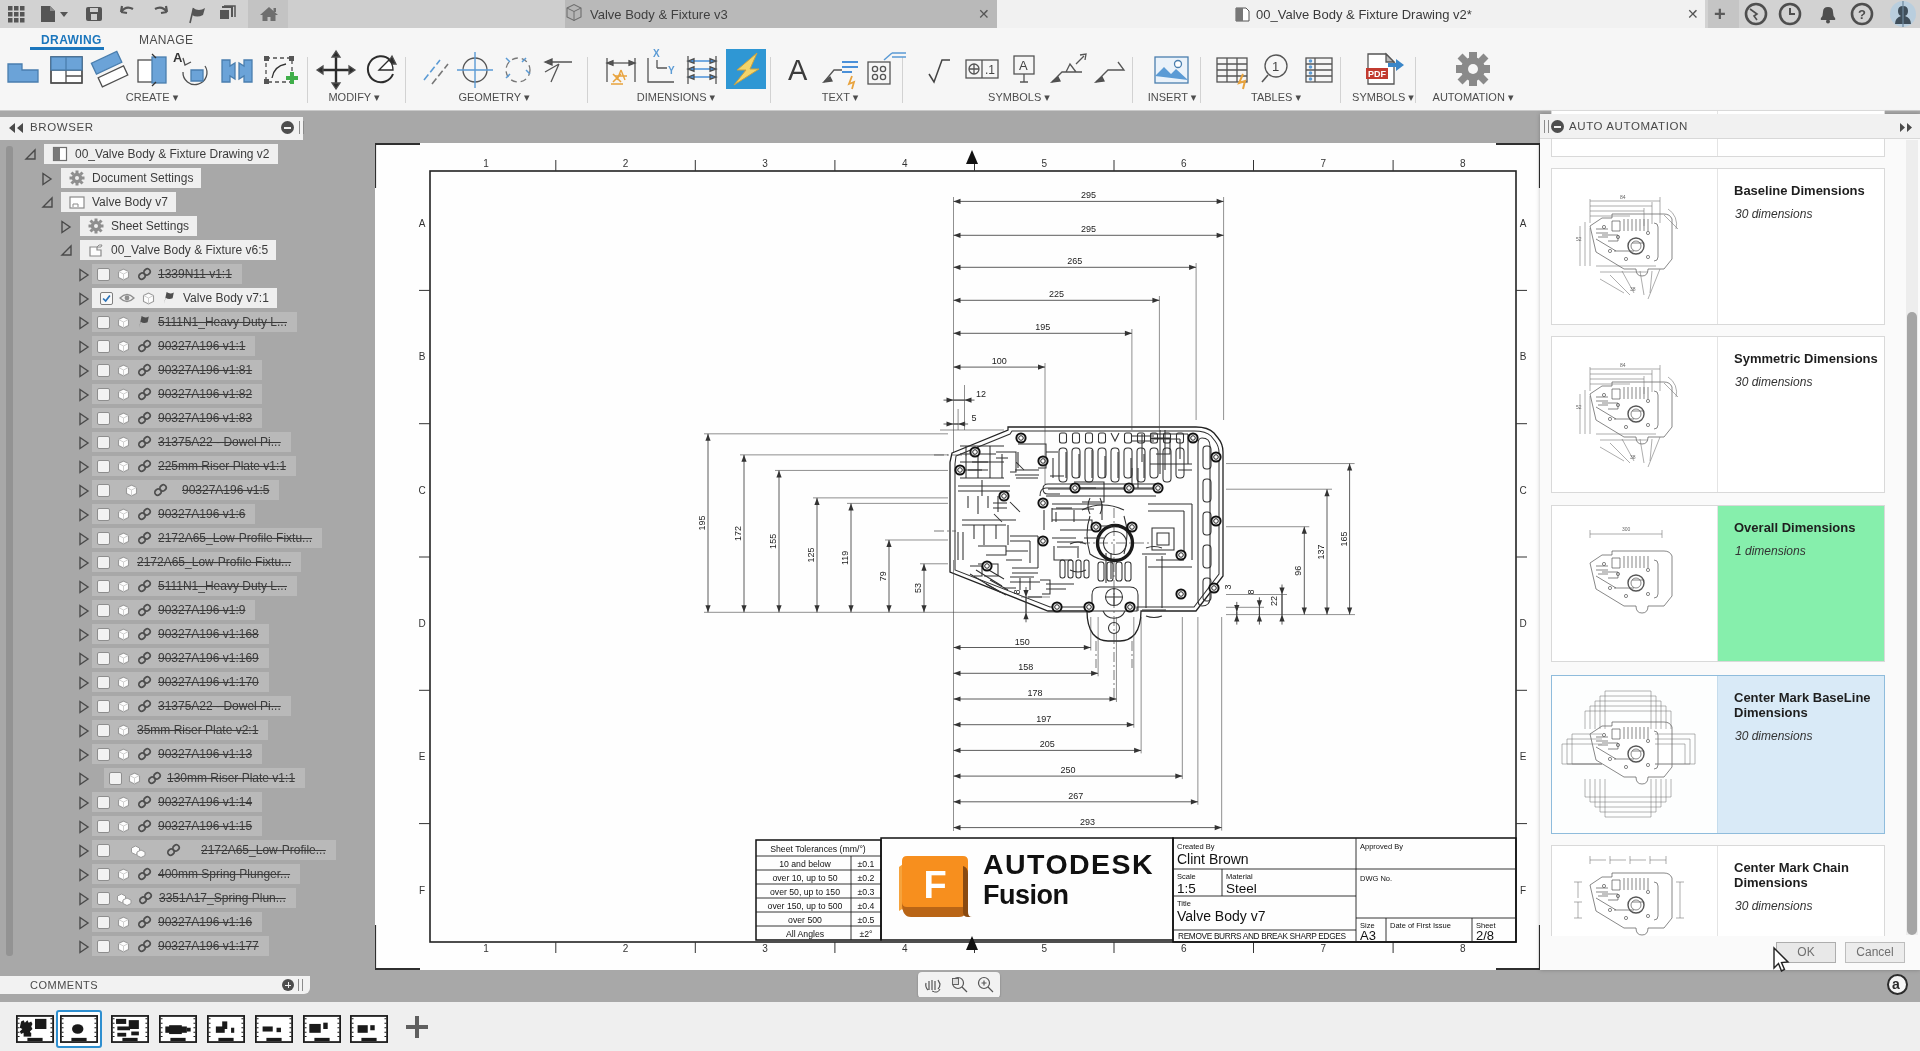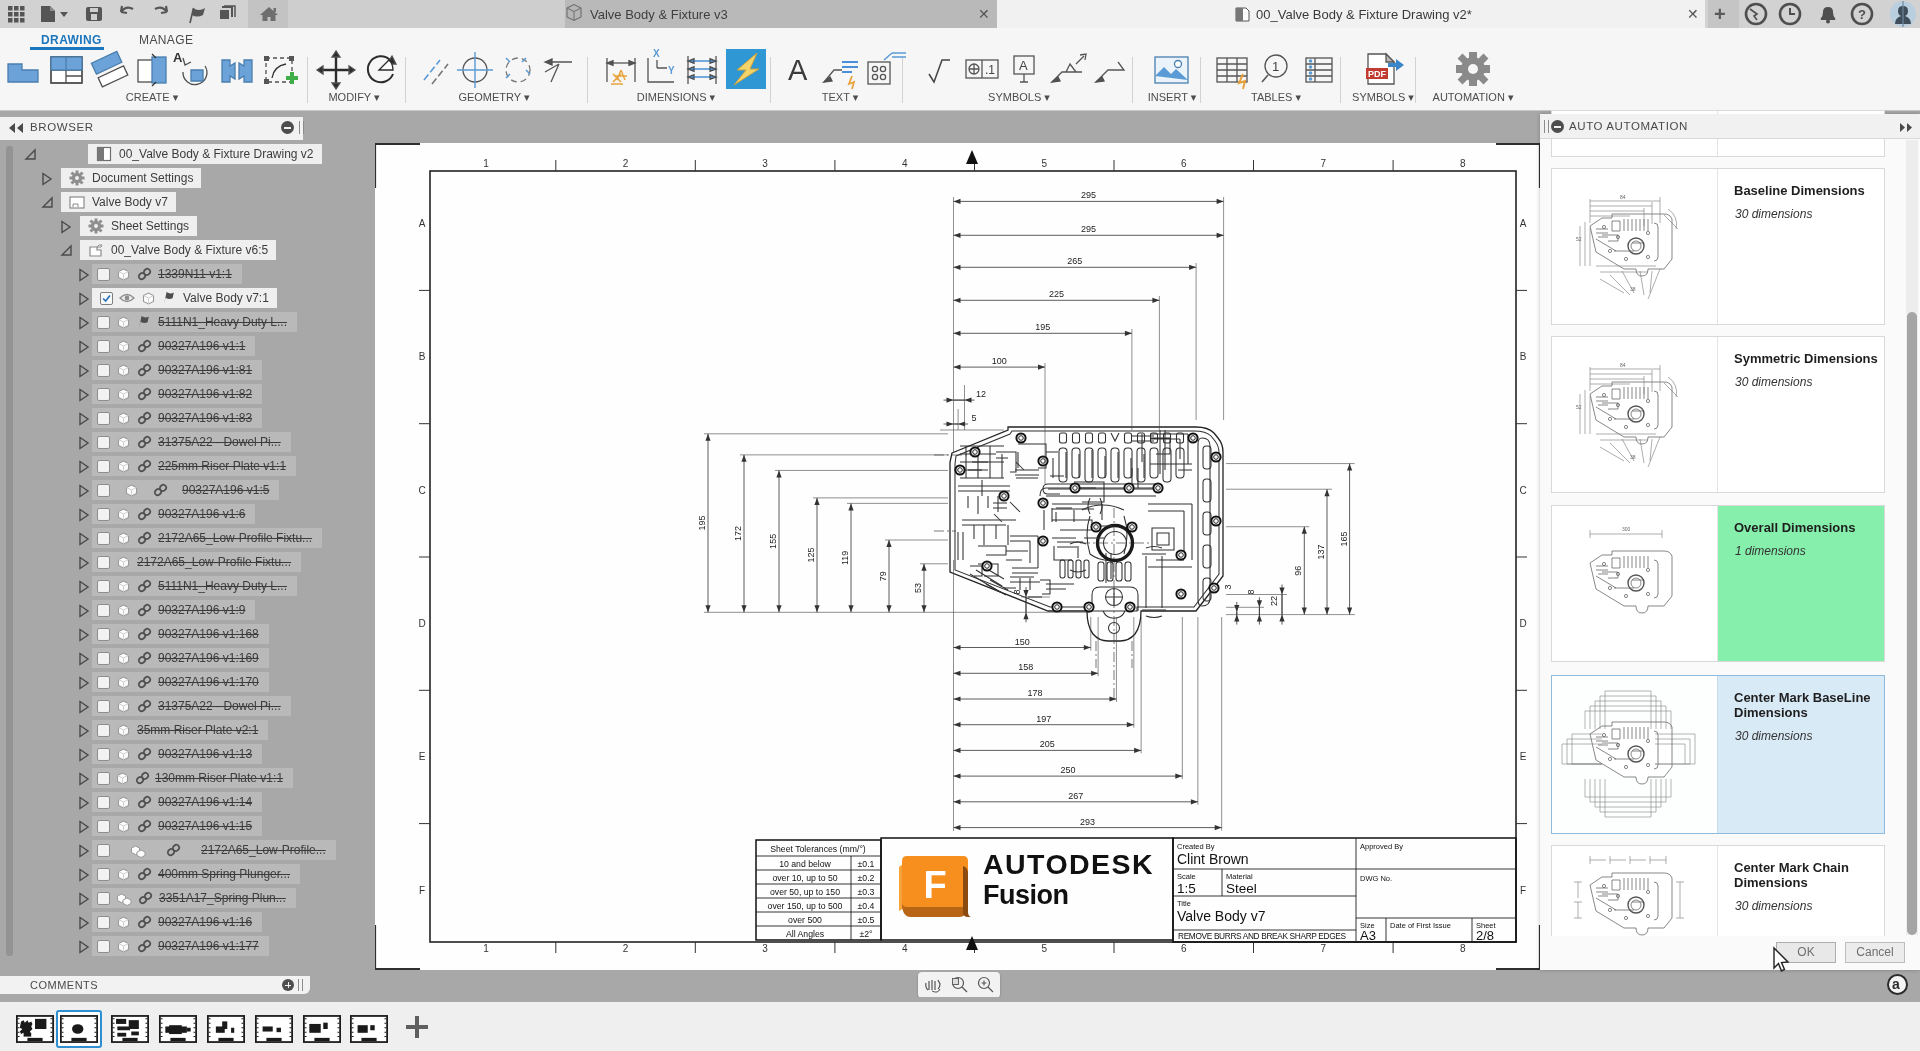--- a/index.html
+++ b/index.html
@@ -675,21 +675,21 @@
       <path d="M7 1 L1 6 l6 5 z M15 1 L9 6 l6 5 z" fill="#4a4a4a"></path>
     </svg>
 <div class="abs" style="left:30px;top:121px;font-size:11.5px;color:#4a4a4a;letter-spacing:0.6px;">BROWSER</div>
 <div class="abs" style="left:281px;top:121px;width:13px;height:13px;border-radius:50%;background:#4e4e4e;"></div>
     <div class="abs" style="left:284px;top:127px;width:7px;height:2px;background:#f2f2f2;"></div>
 <div class="abs" style="left:299px;top:121px;width:5px;height:13px;border-left:1.5px solid #8b8b8b;border-right:1.5px solid #8b8b8b;"></div>
 <div class="abs" style="left:6px;top:146px;width:7px;height:810px;background:#939393;border-radius:3px;"></div>
 <svg class="abs" style="left:24px;top:148px;" width="13" height="13" viewBox="0 0 13 13">
       <path d="M11 2 V11 H2 Z" fill="none" stroke="#4a4a4a" stroke-width="1.4"></path>
     </svg>
-    <div class="row" style="left:44px;top:144px;margin-left:44px;">
+    <div class="row" style="left:44px;top:144px;">
       <div class="chipw">
         <svg width="16" height="16" viewBox="0 0 16 16">
           <rect x="1.5" y="1.5" width="13" height="13" fill="#fff" stroke="#6e6e6e" stroke-width="1.2"></rect>
           <path d="M1.5 1.5 L8 1.5 L8 14.5 L1.5 14.5 Z" fill="#787878"></path>
         </svg>
         <span>00_Valve Body &amp; Fixture Drawing v2</span>
       </div>
     </div>
     <svg class="abs" style="left:41px;top:172px;" width="12" height="14" viewBox="0 0 12 14">
       <path d="M2 1.5 L10 7 L2 12.5 Z" fill="none" stroke="#4a4a4a" stroke-width="1.4"></path>
@@ -1143,21 +1143,21 @@
             <rect x="7.6" y="4.2" width="6.4" height="5.6" rx="2.8"></rect>
           </g>
         </svg>
         <span class="strike">90327A196 v1:13</span>
       </div>
     </div>
     <svg class="abs" style="left:78px;top:772px;" width="12" height="14" viewBox="0 0 12 14">
       <path d="M2 1.5 L10 7 L2 12.5 Z" fill="none" stroke="#4a4a4a" stroke-width="1.4"></path>
     </svg>
     <div class="row" style="left:92px;top:768px;">
-      <div class="chip" style="padding:0 10px 0 5px;">
+      <div class="chip" style="padding:0 10px 0 5px;margin-left:12px;">
         <span class="cb"></span>
         <svg width="15" height="15" viewBox="0 0 15 15">
           <path d="M2.5 4.5 L7.5 2 12.5 4.5 V10.5 L7.5 13 2.5 10.5 Z" fill="#fdfdfd" stroke="#9a9a9a" stroke-width="1.1"></path>
           <path d="M2.5 4.5 L7.5 7 12.5 4.5 M7.5 7 V13" stroke="#c9c9c9" stroke-width="0.9" fill="none"></path>
         </svg>
         <svg width="15" height="14" viewBox="0 0 15 14">
           <g transform="rotate(-40 7.5 7)" fill="none" stroke="#4e4e4e" stroke-width="1.7">
             <rect x="1" y="4.2" width="6.4" height="5.6" rx="2.8"></rect>
             <rect x="7.6" y="4.2" width="6.4" height="5.6" rx="2.8"></rect>
           </g>

